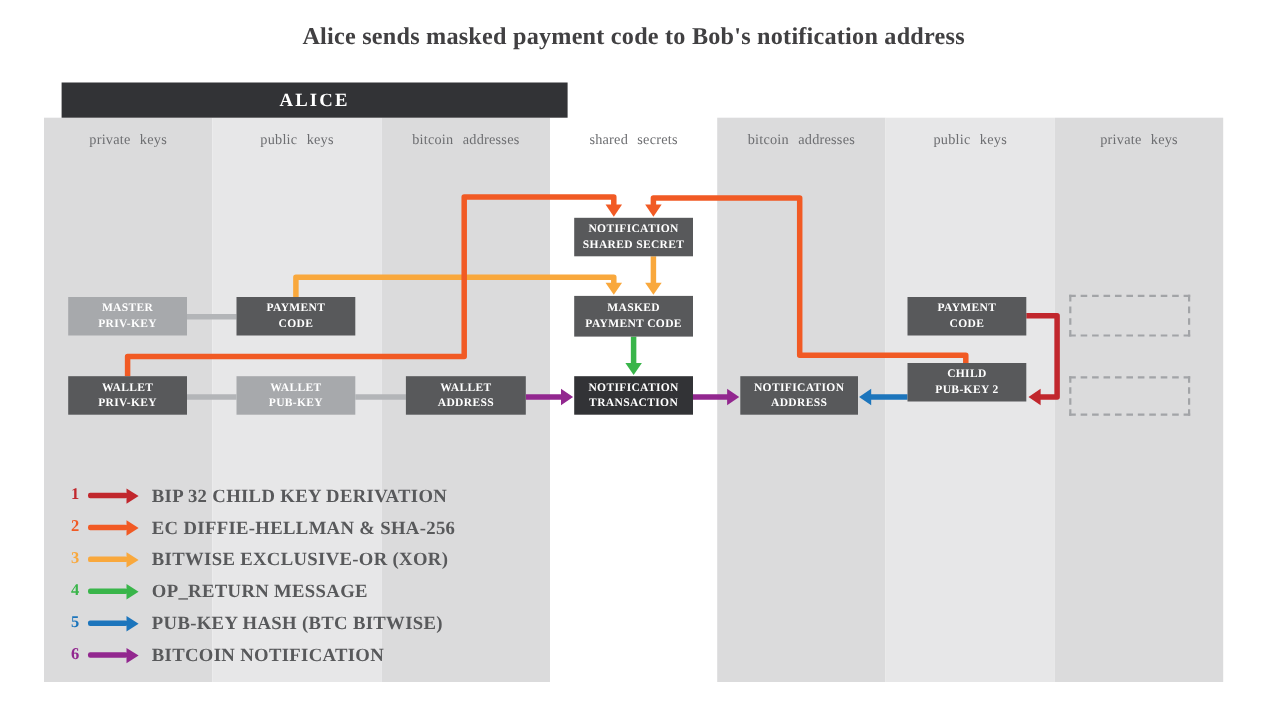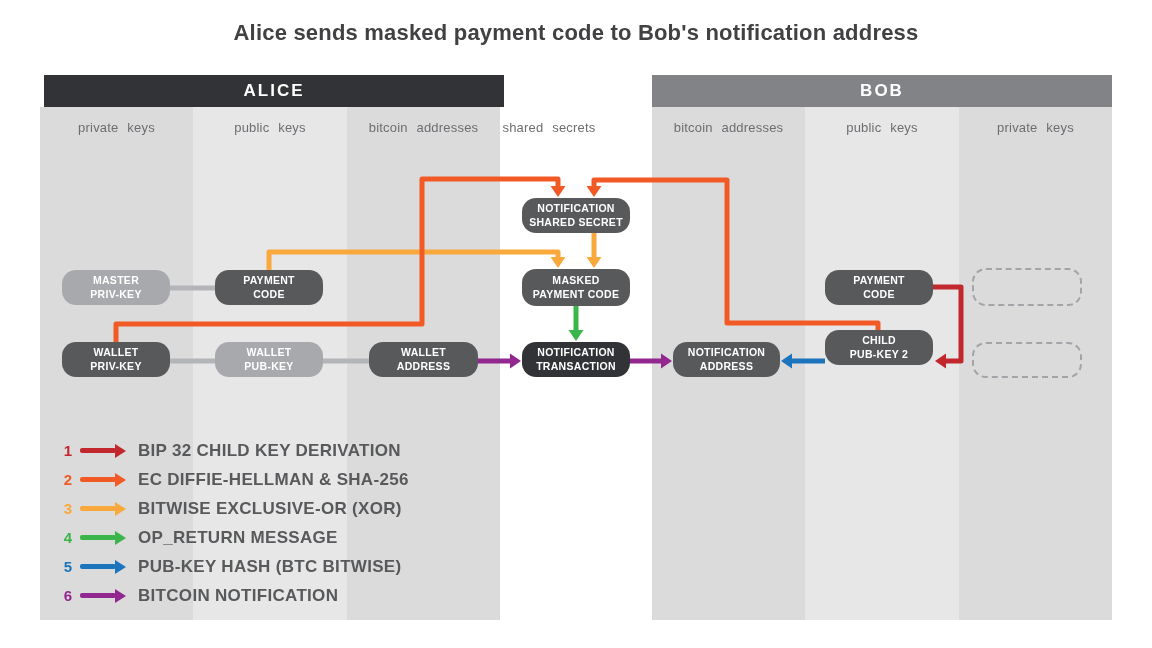--- a/index.html
+++ b/index.html
@@ -1,40 +1,40 @@
 <!DOCTYPE html>
 <html style="--red: #C1272D; --orange: #F15A24; --amber: #F9A83C; --green: #39B54A; --blue: #1C75BC; --purple: #92278F; --connector-gray: #B3B5B8; --near-black: #323336; --dark-box: #58595B; --light-box: #A7A9AC; --bob-bar: #818386; --column-dark: #DBDBDC; --column-light: #E7E7E8; --label-gray: #6D6E71; --title-gray: #414042; --legend-text: #58595B; --dashed-border: #A2A4A7;"><head>
 <meta charset="utf-8">
 <style>
   html,body{margin:0;padding:0;background:#ffffff;}
   .stage{
     position:relative;width:1152px;height:648px;background:#fff;overflow:hidden;
-    font-family:Liberation Sans, sans-serif;
+    font-family:Liberation Serif, serif;
   }
   .page-title{
     position:absolute;top:20px;left:0;width:1152px;text-align:center;
     font-size:22px;font-weight:bold;color:var(--title-gray);letter-spacing:.2px;margin:0;
   }
   .col{position:absolute;top:107px;height:513px;}
   .col.dark{background:var(--column-dark);}
   .col.light{background:var(--column-light);}
   .bar{
     position:absolute;top:75px;height:32px;display:flex;align-items:center;justify-content:center;
     color:#fff;font-size:17px;font-weight:bold;letter-spacing:2px;
   }
-  .bar.alice{left:44px;width:460px;background:var(--near-black);}
+  .bar.alice{left:56px;width:460px;background:var(--near-black);}
   .bar.bob{left:652px;width:460px;background:var(--bob-bar);}
   .collabel{
     position:absolute;top:107px;height:40px;display:flex;align-items:center;justify-content:center;
     font-size:13px;color:var(--label-gray);word-spacing:5px;letter-spacing:.2px;
   }
   #edges{position:absolute;left:0;top:0;pointer-events:none;}
   .node{
     position:absolute;display:flex;flex-direction:column;align-items:center;justify-content:center;
-    color:#fff;font-size:10.5px;font-weight:bold;line-height:1.3;letter-spacing:.3px;text-align:center;border-radius:14px;
+    color:#fff;font-size:10.5px;font-weight:bold;line-height:1.3;letter-spacing:.3px;text-align:center;
   }
   .node.dark{background:var(--dark-box);}
   .node.light{background:var(--light-box);}
   .node.black{background:var(--near-black);}
   .node.dashed{background:transparent;border:2px dashed var(--dashed-border);box-sizing:border-box;}
   .legend{position:absolute;left:57px;top:436px;}
   .lrow{display:flex;align-items:center;height:29px;}
   .lnum{width:15px;text-align:right;font-size:15px;font-weight:bold;color:var(--c);}
   .larrow{display:flex;align-items:center;margin-left:8px;width:47px;}
   .larrow .shaft{display:block;width:36px;height:5px;background:var(--c);border-radius:2px;}
@@ -74,26 +74,25 @@
       <polygon points="672,361 661,368.5 661,353.5" fill="#92278F"></polygon>
       <polyline points="933,287 961,287 961,361 945,361" fill="none" stroke="#C1272D" stroke-width="5" stroke-linejoin="round"></polyline>
       <polygon points="935,361 946,353.5 946,368.5" fill="#C1272D"></polygon>
       <polyline points="116,342 116,324 422,324 422,179 558,179 558,187" fill="none" stroke="#F15A24" stroke-width="5" stroke-linejoin="round"></polyline>
       <polygon points="558,197 550.5,186 565.5,186" fill="#F15A24"></polygon>
       <polyline points="878,342 878,323 727,323 727,180 594,180 594,187" fill="none" stroke="#F15A24" stroke-width="5" stroke-linejoin="round"></polyline>
       <polygon points="594,197 586.5,186 601.5,186" fill="#F15A24"></polygon>
     </svg>
 
   <div class="bar alice">ALICE</div>
-  <div class="bar bob">BOB</div>
 
   <div class="collabel" style="left:40px;width:153px">private keys</div>
   <div class="collabel" style="left:193px;width:154px">public keys</div>
   <div class="collabel" style="left:347px;width:153px">bitcoin addresses</div>
-  <div class="collabel" style="left:471px;width:156px">shared secrets</div>
+  <div class="collabel" style="left:498px;width:156px">shared secrets</div>
   <div class="collabel" style="left:652px;width:153px">bitcoin addresses</div>
   <div class="collabel" style="left:805px;width:154px">public keys</div>
   <div class="collabel" style="left:959px;width:153px">private keys</div>
 
   <div class="node light" style="left:62px;top:270px;width:108px;height:35px">
     <span>MASTER</span>
       <span>PRIV-KEY</span>
   </div>
   <div class="node dark" style="left:215px;top:270px;width:108px;height:35px">
     <span>PAYMENT</span>

